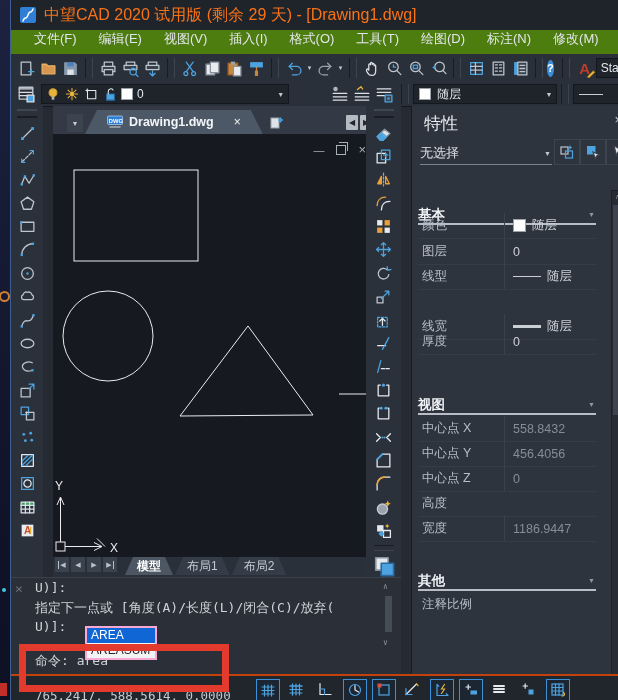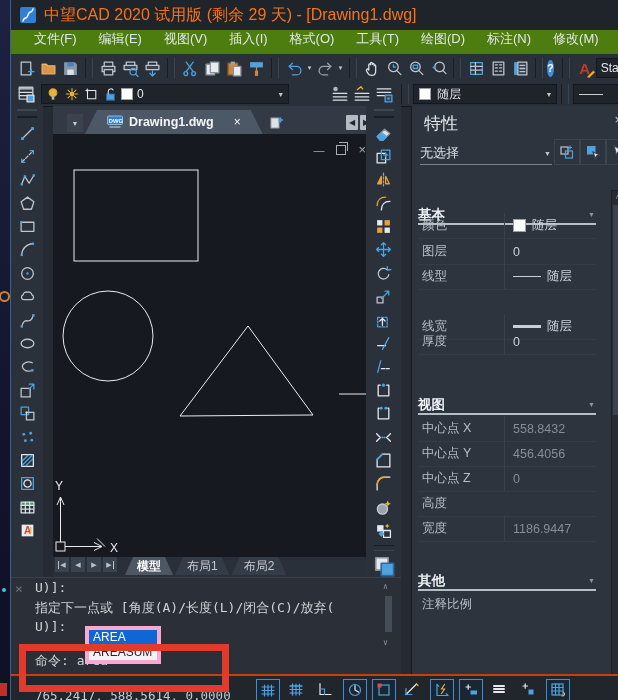--- a/index.html
+++ b/index.html
@@ -61,21 +61,21 @@
   .swatch{width:11px;height:11px;background:#fff;border:1px solid #9aa1a9;flex:none}
   .lt{width:28px;border-top:1.5px solid #c9cfd5;flex:none}
   .lt.k{border-top-width:3px}
   .pscroll{position:absolute;right:4px;top:84px;width:13px;height:524px;background:#272c34;border:1px solid #1d2127}
   .pthumb{position:absolute;left:1px;top:14px;width:9px;height:210px;background:#3c434e}
   .sarr{position:absolute;left:0;width:11px;text-align:center;font-size:7px;color:#8a919b}
   
   .cmd{left:0;top:577px;width:390px;height:97px;background:#2b3038;border-top:1px solid #3a414b;font-family:"DejaVu Sans Mono","Liberation Mono",monospace;font-size:13px;color:#ced3d9}
   .hist{position:absolute;left:24px;white-space:nowrap}
   .cmdclose{position:absolute;left:4px;top:3px;color:#6d747d;font-size:13px}
-  .pop{position:absolute;left:74px;top:48px;width:68px;background:#fff;border:4px solid #f9a8d4;z-index:20;font-family:"Liberation Sans","DejaVu Sans",sans-serif}
+  .pop{position:absolute;left:74px;top:48px;width:68px;background:#fff;border:2px solid #f9a8d4;z-index:20;font-family:"Liberation Sans","DejaVu Sans",sans-serif}
   .pop .r0{background:#1166d5;color:#fff;font-size:12px;padding:0 4px;height:15px;line-height:15px}
   .pop .r1{background:#f2f3f5;color:#22262c;font-size:12px;padding:0 4px;height:15px;line-height:15px}
   .cscroll{position:absolute;right:6px;top:4px;width:12px;height:70px;color:#8a919b}
   
   .status{left:0;top:674px;right:0;height:26px;background:#21262d;border-top:2px solid #c2410c;overflow:hidden}
   .coords{position:absolute;left:24px;top:12px;font-family:"DejaVu Sans Mono","Liberation Mono",monospace;font-size:12.5px;color:#c3c9d0;white-space:nowrap}
   .sic{position:absolute;top:3px;width:22px;height:20px;display:flex;align-items:center;justify-content:center}
   .sic svg{stroke:#4da3e0;fill:none;stroke-width:1.2;stroke-linecap:round}
   .sic.on{border:1px solid #3d8fd6;background:#1c2633}
   

